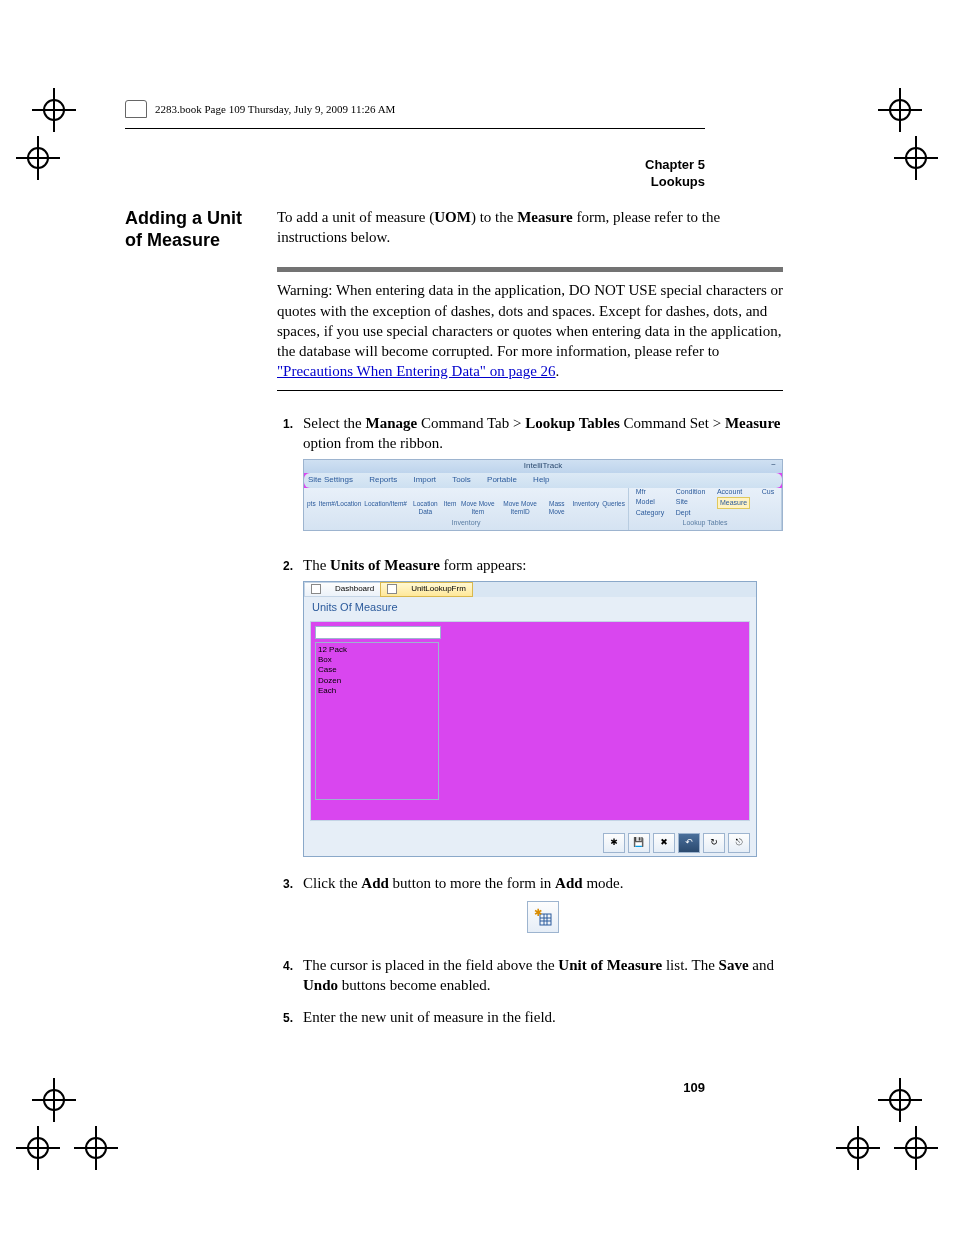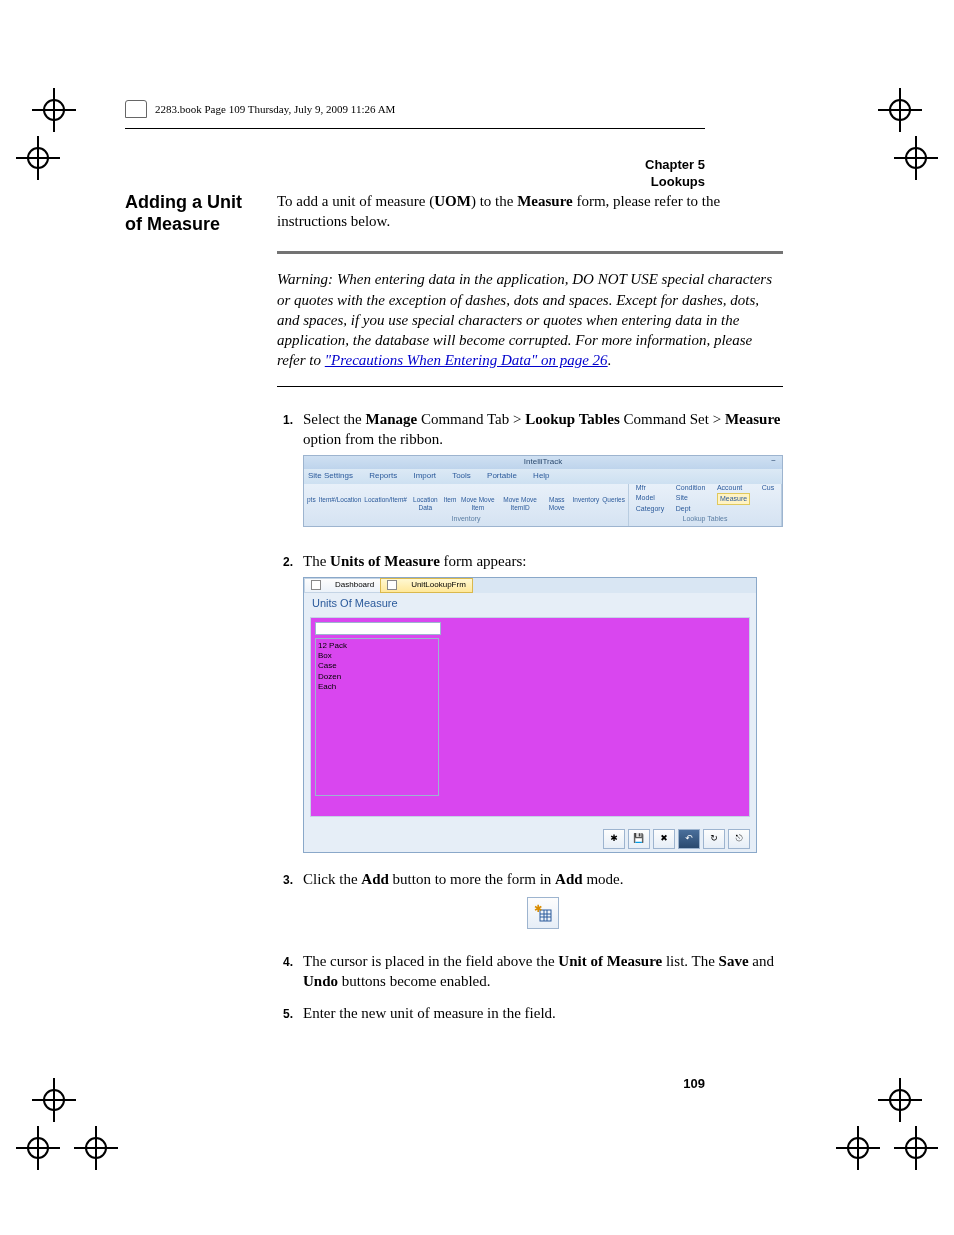--- a/index.html
+++ b/index.html
@@ -32,45 +32,44 @@
     border-radius: 3px 3px 0 0;
     background: linear-gradient(#fff,#fff);
     position: relative;
   }
   .chapter-head {
     text-align: right;
     font-family: Arial, Helvetica, sans-serif;
     font-size: 13px;
     font-weight: bold;
     line-height: 1.3;
-    margin-bottom: 0;
+    margin-bottom: 16px;
   }
   .content-row {
     display: flex;
     gap: 22px;
   }
   .side-heading {
     width: 130px;
     flex: 0 0 130px;
     font-family: Arial, Helvetica, sans-serif;
     font-size: 18px;
     font-weight: bold;
     line-height: 1.25;
   }
   .body-col {
     flex: 1;
     font-size: 15px;
     line-height: 1.35;
   }
   .intro-text { margin-bottom: 20px; }
   .warning-box {
-    border-top: 3px solid #737373;
+    border-top: 5px solid #737373;
     border-bottom: 1px solid #000;
-    padding: 15px 0;
-    font-style: italic;
+    padding: 8px 0;
     margin: 8px 0 22px 0;
   }
   .warning-box a {
     color: #0000cc;
     text-decoration: underline;
   }
   .step {
     display: flex;
     gap: 10px;
     margin-bottom: 12px;
@@ -101,20 +100,21 @@
     text-align: center;
     color: #2b4a6f;
     position: relative;
   }
   .ribbon-title .dash { position: absolute; right: 6px; top: 0; color: #2b4a6f; }
   .ribbon-tabs {
     background: linear-gradient(#dce9f5,#cde0f1);
     font-size: 8px;
     padding: 2px 4px;
     color: #2b5a9b;
+    border-radius: 6px;
   }
   .ribbon-tabs span { margin-right: 14px; }
   .ribbon-groups {
     display: flex;
     background: linear-gradient(#e8f0f9,#d5e3f2);
     height: 42px;
     font-size: 7px;
     color: #2b5a9b;
   }
   .rgroup {

